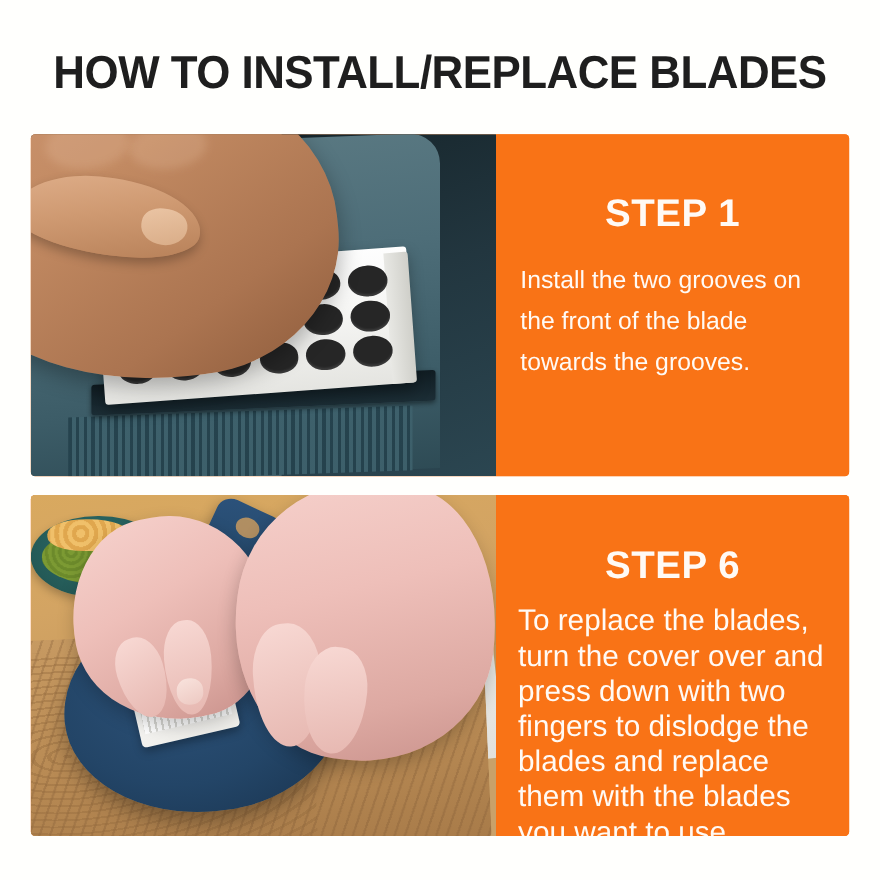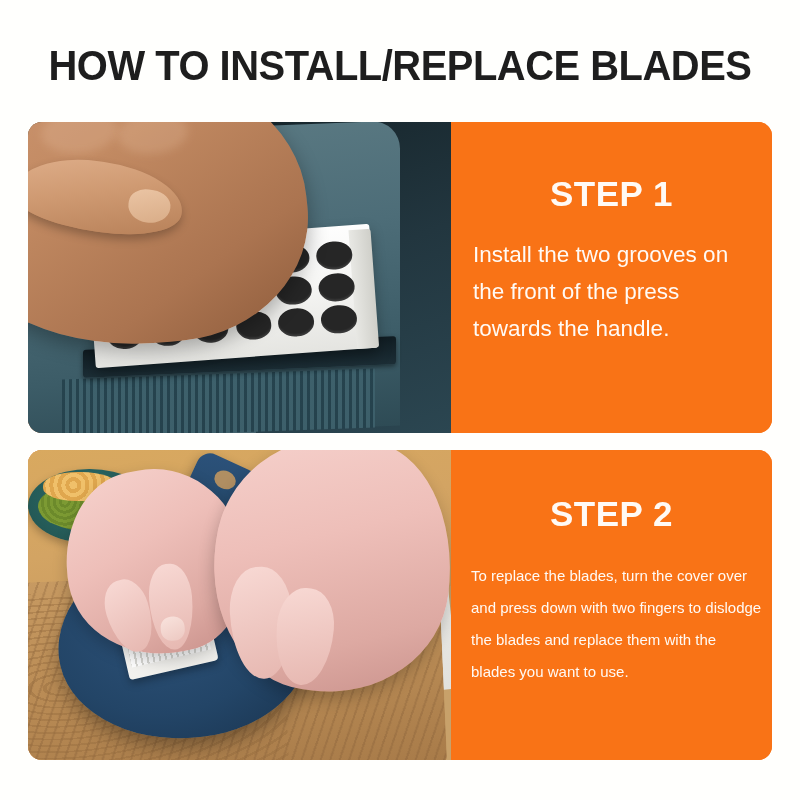--- a/index.html
+++ b/index.html
@@ -35,21 +35,21 @@
     transform: scaleX(0.95);
     transform-origin: center;
     white-space: nowrap;
   }
 
   
   .card {
     position: absolute;
     left: 28px;
     width: 744px;
-    border-radius: 14px;
+    border-radius: 4px;
     overflow: hidden;
     display: flex;
     background: #f97316;
   }
   #card-1 { top: 122px;  height: 311px; }
   #card-2 { top: 450px;  height: 310px; }
 
   .card-photo {
     position: relative;
     width: 423px;
@@ -77,23 +77,23 @@
     color: #fffaf5;
     font-weight: normal;
   }
   #card-1 .step-body {
     margin: 22px 0 0 0;
     padding: 0 16px 0 22px;
     font-size: 22.5px;
     line-height: 37px;
   }
   #card-2 .step-body {
-    margin: 26px 0 0 0;
+    margin: 14px 0 0 0;
     padding: 0 10px 0 20px;
-    font-size: 15px;
+    font-size: 27px;
     line-height: 32px;
   }
 
   
   .ph1 { position: absolute; inset: 0; background: #46636d; }
   .ph1-bg-dark {
     position: absolute; right: 0; top: 0; width: 46%; height: 100%;
     background: linear-gradient(160deg, #17262c 0%, #22363f 45%, #2b4651 100%);
   }
   .ph1-body {
@@ -356,21 +356,21 @@
           <div class="ph1-knuckle" style="left:48%;top:14%;width:20%;height:15%;"></div>
           <div class="ph1-thumb">
             <div class="ph1-thumbnail"></div>
           </div>
         </div>
       </div>
     </div>
 
     <div class="card-text">
       <div class="step-heading">STEP 1</div>
-      <div class="step-body">Install the two grooves on the front of the press towards the handle.</div>
+      <div class="step-body">Install the two grooves on the front of the blade towards the grooves.</div>
     </div>
   </div>
 
   <div class="card" id="card-2">
 
     <div class="card-photo">
       <div class="ph2">
         <div class="ph2-cloth"></div>
         <div class="ph2-paper"></div>
         <div class="ph2-board">
@@ -400,18 +400,18 @@
         </div>
 
         <div class="ph2-hand ph2-hand-right">
           <div class="ph2-finger" style="left:10%;top:54%;width:26%;height:44%;transform:rotate(-10deg);"></div>
           <div class="ph2-finger" style="left:30%;top:60%;width:24%;height:38%;transform:rotate(-2deg);"></div>
         </div>
       </div>
     </div>
 
     <div class="card-text">
-      <div class="step-heading">STEP 2</div>
+      <div class="step-heading">STEP 6</div>
       <div class="step-body">To replace the blades, turn the cover over and press down with two fingers to dislodge the blades and replace them with the blades you want to use.</div>
     </div>
   </div>
 
 </div>
 
 </body></html>

